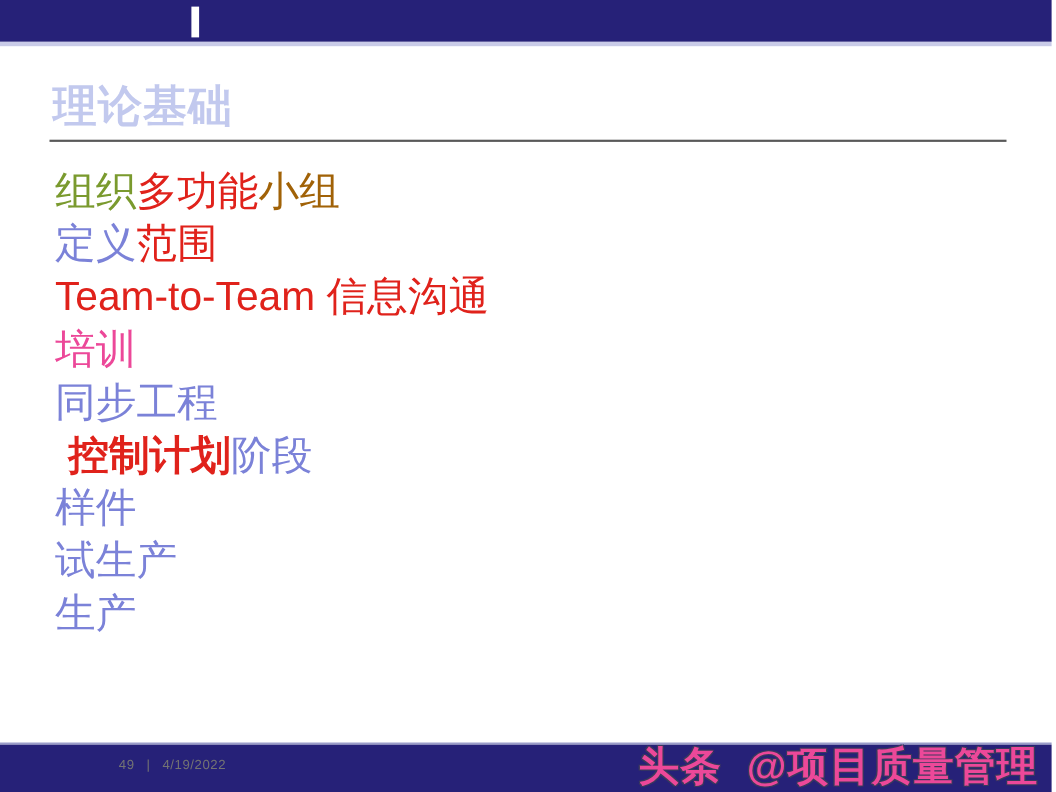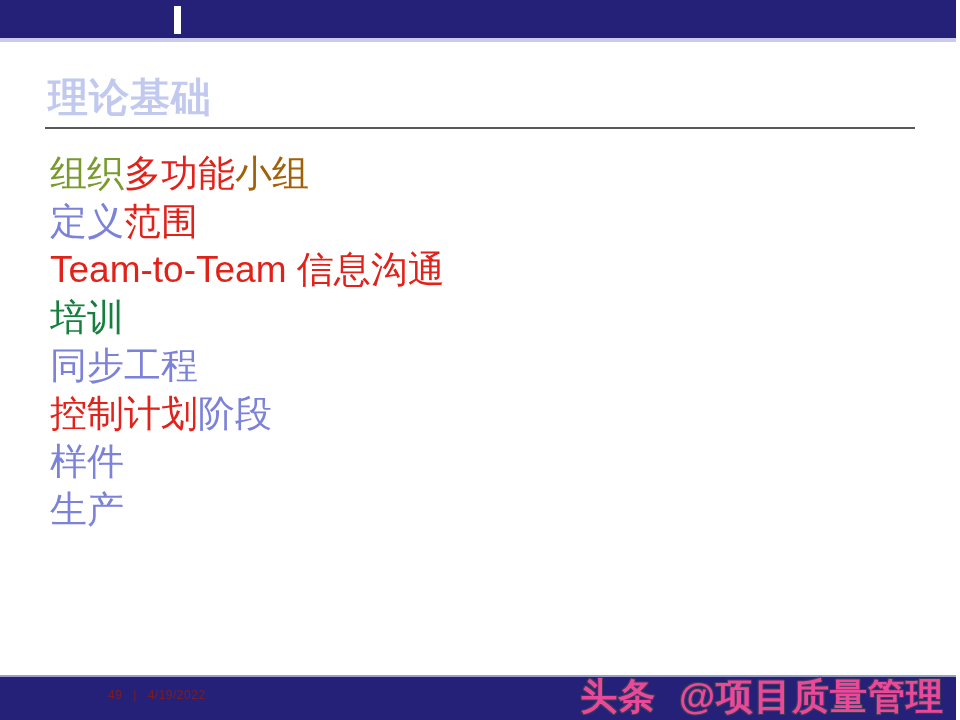--- a/index.html
+++ b/index.html
@@ -73,21 +73,21 @@
     top: 150px;
     width: 860px;
   }
   .body-line {
     font-size: 37px;
     line-height: 48px;
     white-space: nowrap;
     font-weight: normal;
   }
   .seg { display: inline; }
-  .seg.bold { font-weight: normal; }
+  .seg.bold { font-weight: bold; margin-left: 12px; }
 
   
   .footer-band {
     position: absolute;
     left: 0;
     top: 677px;
     width: 960px;
     height: 43px;
     background: #262178;
   }
@@ -97,21 +97,21 @@
     top: 675px;
     width: 960px;
     height: 2px;
     background: #9a9cc9;
   }
   .footer-meta {
     position: absolute;
     left: 108px;
     top: 688px;
     font-size: 12px;
-    color: #7f1d1d;
+    color: #737373;
     letter-spacing: 0.5px;
     white-space: nowrap;
   }
   .footer-meta .sep { margin: 0 7px; }
 
   
   .watermark {
     position: absolute;
     right: 12px;
     top: 672px;
@@ -137,24 +137,25 @@
   <div class="top-band-tick"></div>
   <div class="top-band-underline"></div>
 
   <div class="title">理论基础</div>
   <div class="title-rule"></div>
 
   <div class="body-list" id="body-list">
       <div class="body-line"><span class="seg" style="color: rgb(122, 154, 46);">组织</span><span class="seg" style="color: rgb(224, 34, 27);">多功能</span><span class="seg" style="color: #a16207;">小组</span></div>
       <div class="body-line"><span class="seg" style="color: rgb(123, 130, 216);">定义</span><span class="seg" style="color: rgb(224, 34, 27); margin-top: 24px;">范围</span></div>
       <div class="body-line"><span class="seg" style="color: rgb(224, 34, 27);">Team-to-Team 信息沟通</span></div>
-      <div class="body-line"><span class="seg" style="color: #15803d; margin-top: 14px;">培训</span></div>
+      <div class="body-line"><span class="seg" style="color: #ec4899; margin-top: 14px;">培训</span></div>
       <div class="body-line"><span class="seg" style="color: rgb(123, 130, 216);">同步工程</span></div>
       <div class="body-line"><span class="seg bold" style="color: rgb(224, 34, 27);">控制计划</span><span class="seg" style="color: rgb(123, 130, 216);">阶段</span></div>
       <div class="body-line"><span class="seg" style="color: rgb(123, 130, 216);">样件</span></div>
+      <div class="body-line"><span class="seg" style="color: rgb(123, 130, 216);">试生产</span></div>
       <div class="body-line"><span class="seg" style="color: rgb(123, 130, 216);">生产</span></div>
     </div>
 
   <div class="footer-band-topline"></div>
   <div class="footer-band"></div>
   <div class="footer-meta">
     <span>49</span>
     <span class="sep">|</span>
     <span>4/19/2022</span>
   </div>

